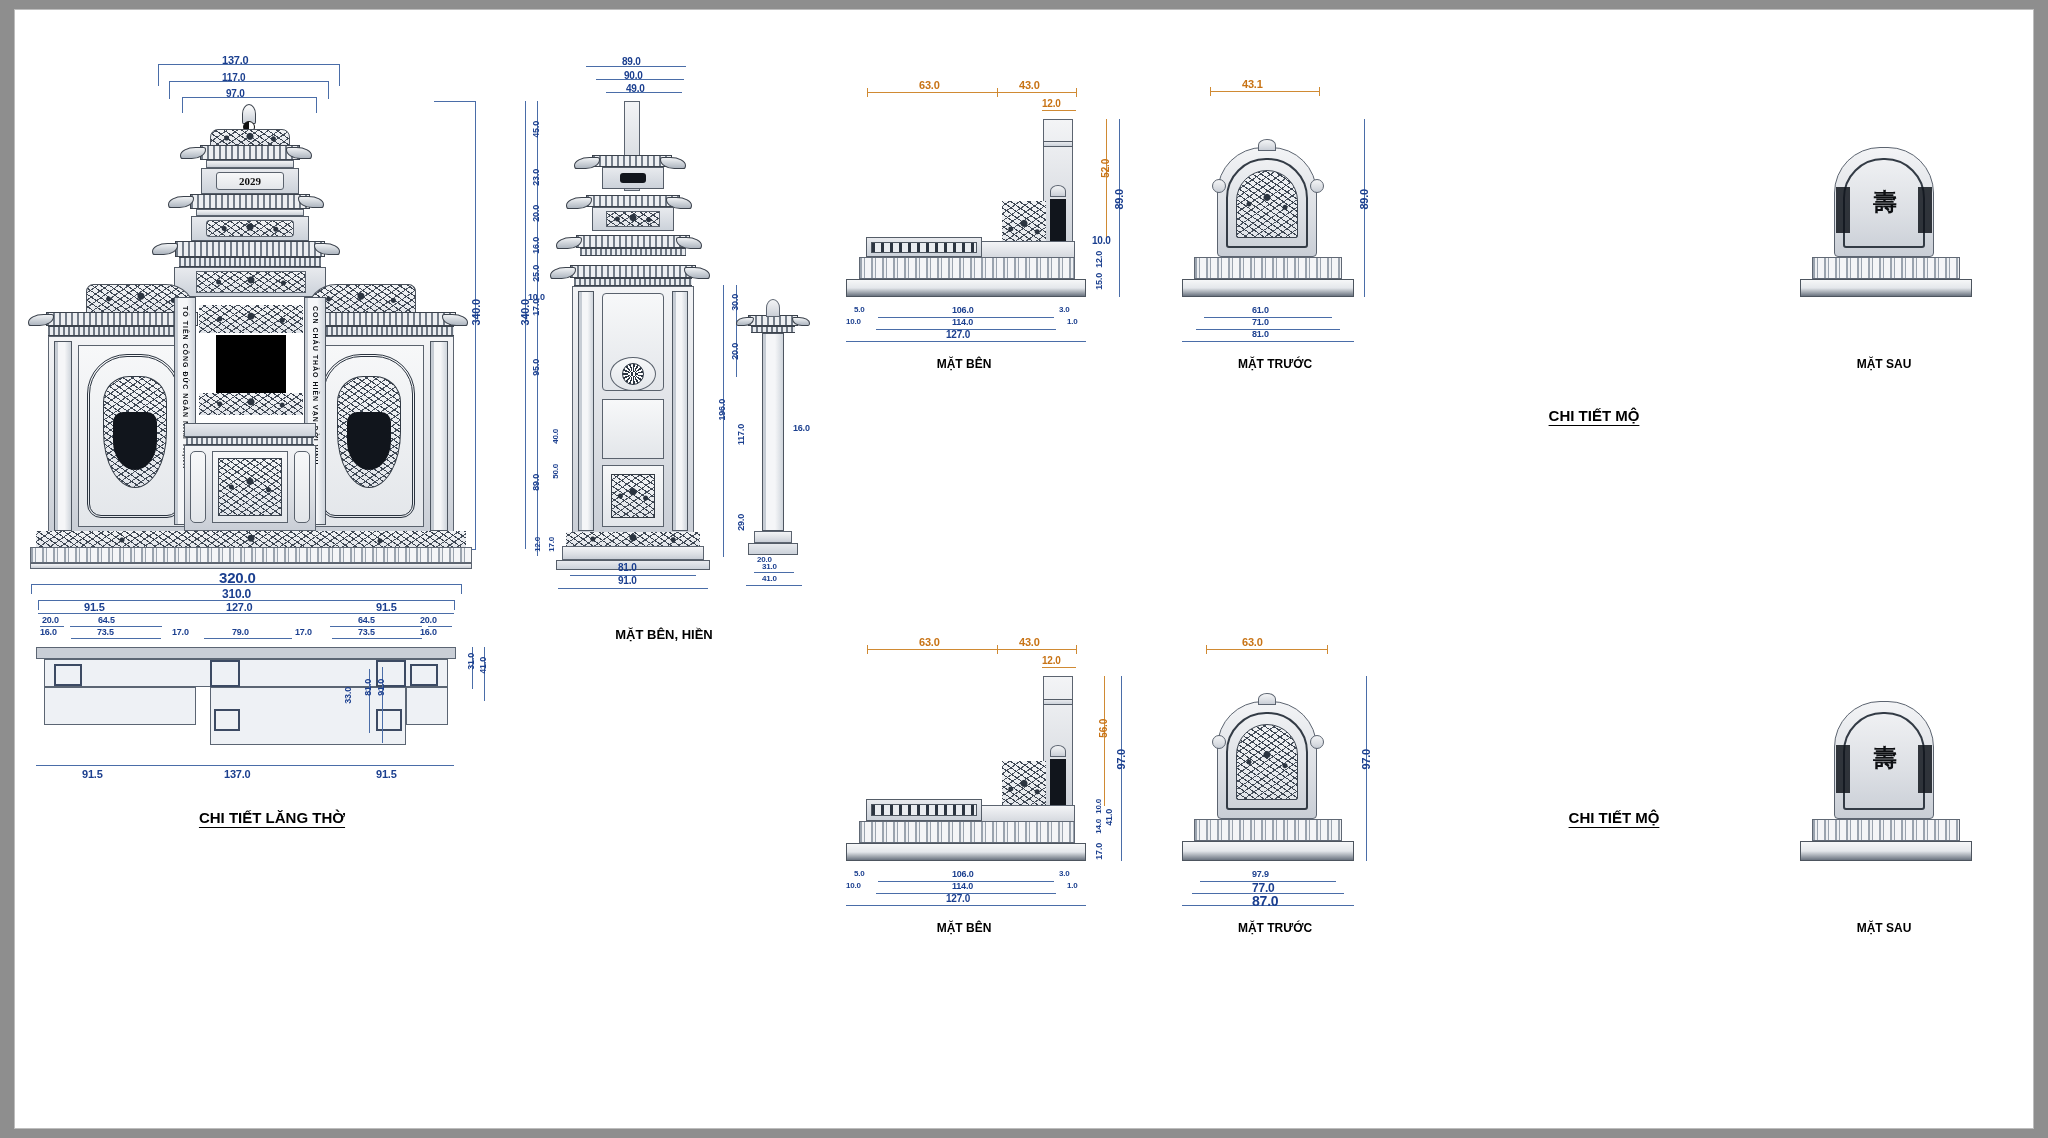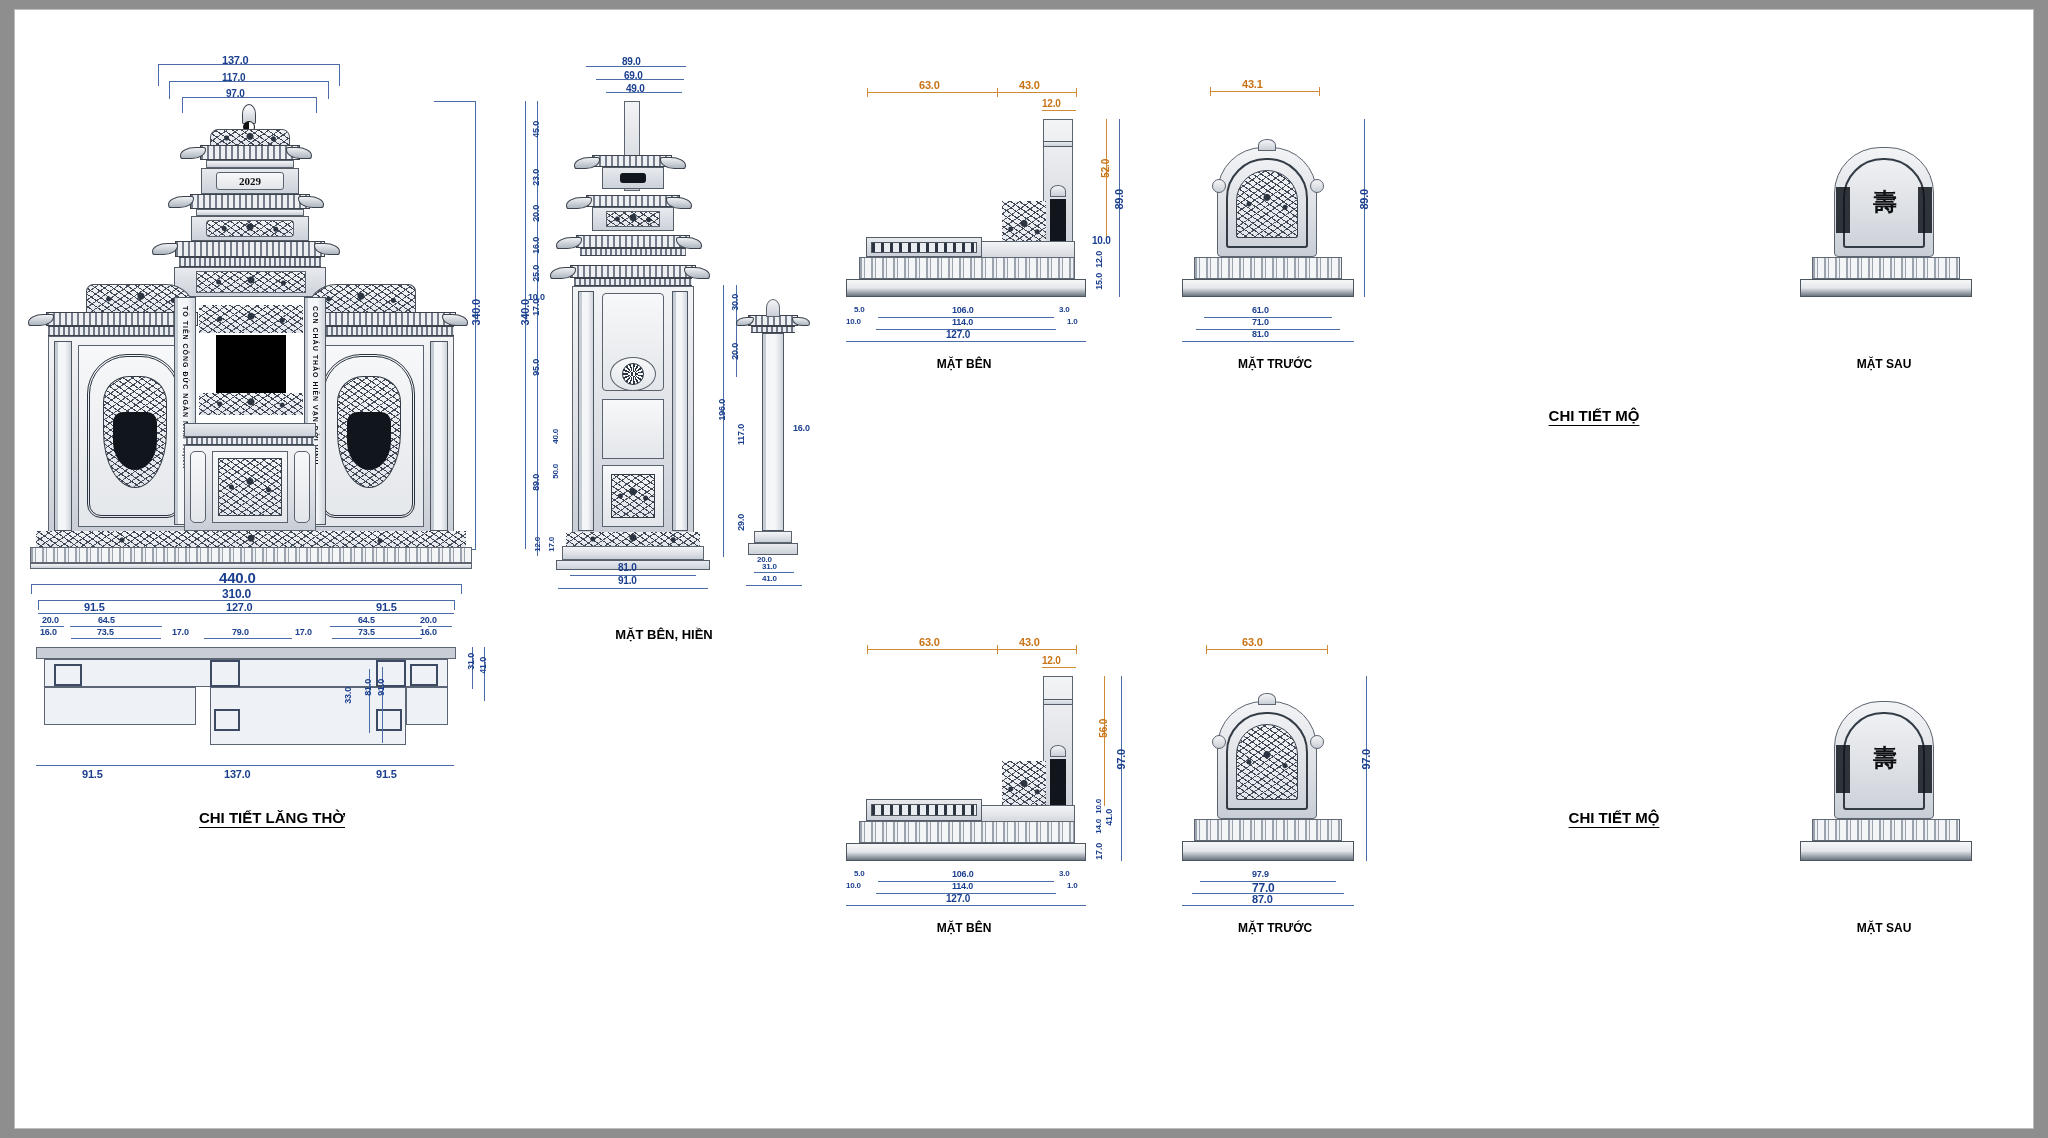--- a/index.html
+++ b/index.html
@@ -212,21 +212,21 @@
       <div class="carve" style="position:absolute;left:5px;top:6px;right:5px;bottom:6px;border:1px solid #3c444f;"></div>
     </div>
 
     <div class="carve" style="position:absolute;left:22px;top:522px;width:430px;height:18px;border:none;"></div>
     <div class="meander" style="position:absolute;left:16px;top:538px;width:442px;height:16px;"></div>
     <div class="stone" style="position:absolute;left:16px;top:554px;width:442px;height:6px;"></div>
 
     <div class="dl h" style="left:17px;top:575px;width:430px;"></div>
     <div class="dl v" style="left:17px;top:575px;height:10px;"></div>
     <div class="dl v" style="left:447px;top:575px;height:10px;"></div>
-    <div class="dim" style="left:205px;top:560px;font-size:15px;">440.0</div>
+    <div class="dim" style="left:205px;top:560px;font-size:15px;">320.0</div>
 
     <div class="dl h" style="left:24px;top:591px;width:416px;"></div>
     <div class="dl v" style="left:24px;top:591px;height:10px;"></div>
     <div class="dl v" style="left:440px;top:591px;height:10px;"></div>
     <div class="dim" style="left:208px;top:578px;font-size:12px;">310.0</div>
 
     <div class="dl h" style="left:24px;top:604px;width:124px;"></div>
     <div class="dim" style="left:70px;top:592px;font-size:11px;">91.5</div>
     <div class="dl h" style="left:148px;top:604px;width:168px;"></div>
     <div class="dim" style="left:212px;top:592px;font-size:11px;">127.0</div>
@@ -285,21 +285,21 @@
     <div class="dim" style="left:362px;top:759px;font-size:11px;">91.5</div>
 
     <div class="caption u" style="left:148px;top:800px;width:220px;font-size:15px;">CHI TIẾT LĂNG THỜ</div>
   </div>
 
   <div>
 
     <div class="dl h" style="left:572px;top:57px;width:100px;"></div>
     <div class="dim" style="left:608px;top:47px;font-size:10px;">89.0</div>
     <div class="dl h" style="left:582px;top:70px;width:88px;"></div>
-    <div class="dim" style="left:610px;top:61px;font-size:10px;">69.0</div>
+    <div class="dim" style="left:610px;top:61px;font-size:10px;">90.0</div>
     <div class="dl h" style="left:592px;top:83px;width:76px;"></div>
     <div class="dim" style="left:612px;top:74px;font-size:10px;">49.0</div>
 
     <div class="dl v" style="left:523px;top:92px;height:455px;"></div>
     <div class="dim vert" style="left:517px;top:112px;font-size:9px;">45.0</div>
     <div class="dim vert" style="left:517px;top:160px;font-size:9px;">23.0</div>
     <div class="dim vert" style="left:517px;top:196px;font-size:9px;">20.0</div>
     <div class="dim vert" style="left:517px;top:228px;font-size:9px;">16.0</div>
     <div class="dim vert" style="left:517px;top:256px;font-size:9px;">25.0</div>
     <div class="dim vert" style="left:517px;top:290px;font-size:9px;">17.0</div>
@@ -543,21 +543,21 @@
     <div class="tombSlabBot" style="position:absolute;left:1168px;top:832px;width:172px;height:20px;"></div>
 
     <div class="dl v" style="left:1352px;top:667px;height:185px;"></div>
     <div class="dim vert" style="left:1346px;top:740px;font-size:11px;">97.0</div>
 
     <div class="dl h" style="left:1186px;top:872px;width:136px;"></div>
     <div class="dim" style="left:1238px;top:860px;font-size:9px;">97.9</div>
     <div class="dl h" style="left:1178px;top:884px;width:152px;"></div>
     <div class="dim" style="left:1238px;top:872px;font-size:12px;">77.0</div>
     <div class="dl h" style="left:1168px;top:896px;width:172px;"></div>
-    <div class="dim" style="left:1238px;top:884px;font-size:11px;">87.0</div>
+    <div class="dim" style="left:1238px;top:884px;font-size:14px;">87.0</div>
 
     <div class="caption" style="left:1186px;top:912px;width:150px;font-size:12px;">MẶT TRƯỚC</div>
 
     <div class="stone" style="position:absolute;left:1820px;top:692px;width:100px;height:118px;border-radius:46px 46px 4px 4px;">
       <div style="position:absolute;left:8px;top:10px;right:8px;bottom:8px;border:2px solid #333b45;border-radius:40px 40px 3px 3px;"></div>
       <div style="position:absolute;left:36px;top:42px;width:28px;height:28px;font-size:24px;line-height:28px;text-align:center;color:#0d0f12;font-family:'DejaVu Sans',sans-serif;font-weight:bold;" class="urn">壽</div>
     </div>
     <div class="dark" style="position:absolute;left:1822px;top:736px;width:14px;height:48px;opacity:.85;"></div>
     <div class="dark" style="position:absolute;left:1904px;top:736px;width:14px;height:48px;opacity:.85;"></div>
     <div class="meander" style="position:absolute;left:1798px;top:810px;width:148px;height:22px;"></div>

